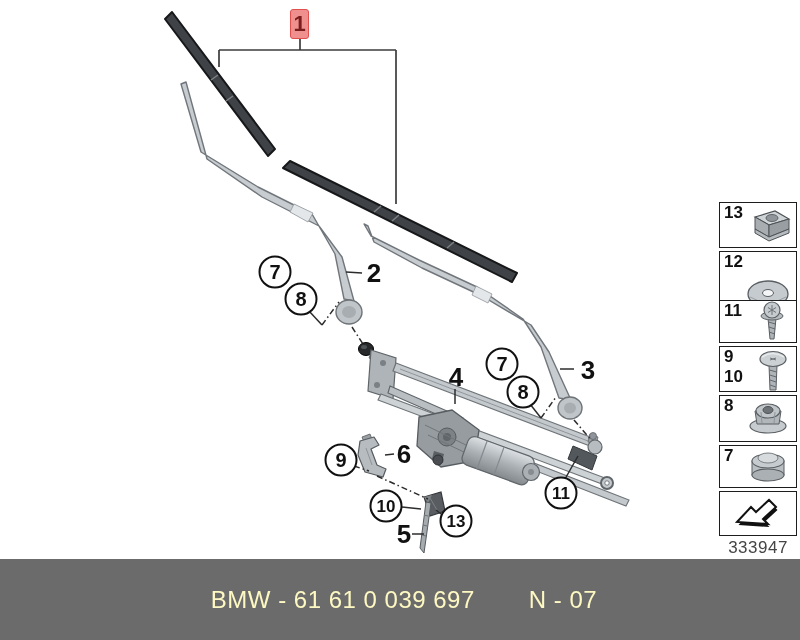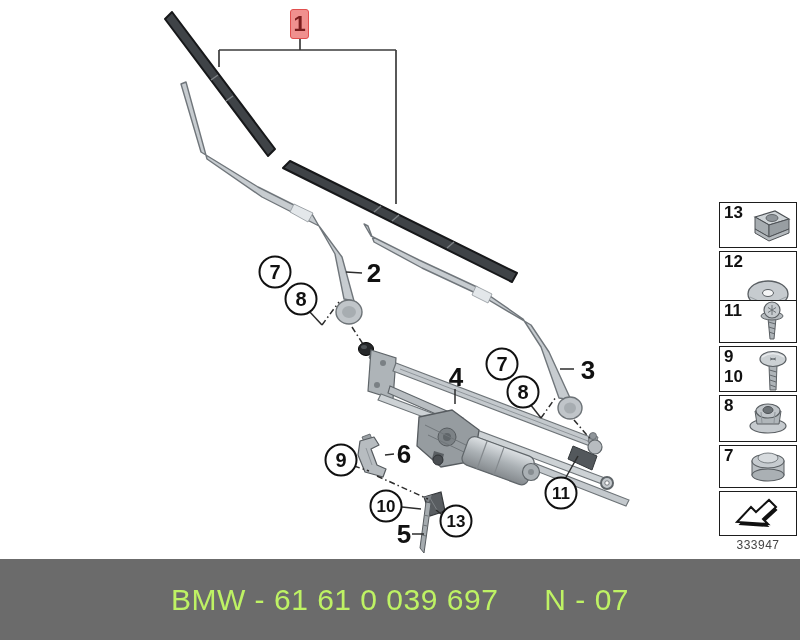--- a/index.html
+++ b/index.html
@@ -19,25 +19,25 @@
     background:#f0908e;border:1.6px solid #e14f4e;border-radius:3px;
     box-sizing:border-box;display:flex;align-items:center;justify-content:center;
     color:#7a1d1d;font-weight:bold;font-size:22px;z-index:4;}
   
   .sb-box{position:absolute;left:719px;width:78px;box-sizing:border-box;
     border:1.6px solid #1d1d1d;background:#fff;z-index:3;}
   .sb-label{position:absolute;left:4px;top:1px;font-weight:bold;font-size:17px;color:#111;line-height:1.1;}
   .sb-label.second{top:21px;}
   .sb-ico{position:absolute;right:1px;bottom:0;}
   .docnum{position:absolute;left:719px;top:538px;width:78px;text-align:center;
-    font-size:12px;color:#454545;z-index:3;letter-spacing:0.5px;}
+    font-size:17px;color:#454545;z-index:3;letter-spacing:0.5px;}
   
   .footer{position:absolute;left:0;top:559px;width:800px;height:81px;background:#6b6b6b;
     display:flex;align-items:center;justify-content:center;gap:46px;z-index:5;}
-  .footer span{color:#bef264;font-size:30px;letter-spacing:0.5px;white-space:pre;}
+  .footer span{color:#fef9c3;font-size:24px;letter-spacing:0.5px;white-space:pre;margin-left:8px;}
 </style>
 </head>
 <body>
 
 <div class="stage">
 
   <svg class="art" width="800" height="640" viewBox="0 0 800 640">
     <defs>
       <linearGradient id="gMotor" x1="0" y1="0" x2="0" y2="1">
         <stop offset="0" stop-color="#dde1e4"></stop>

